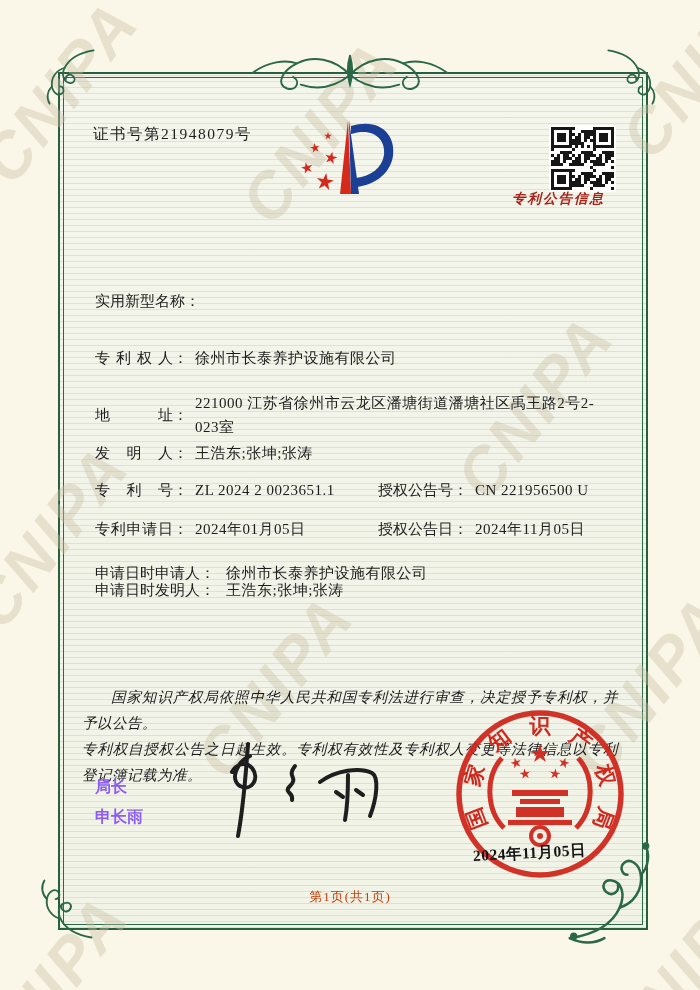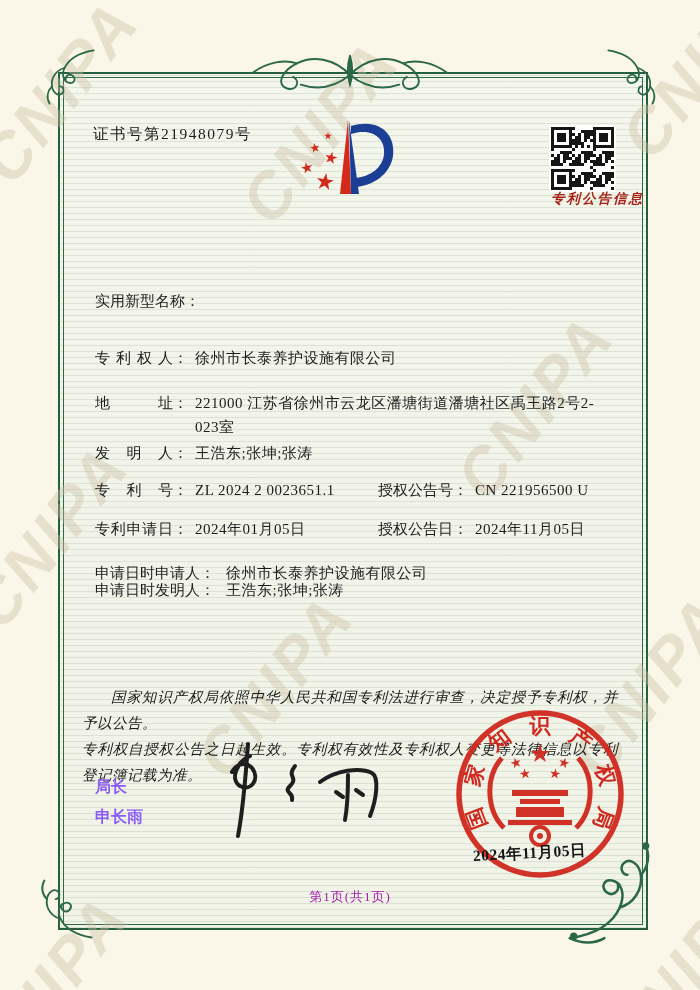--- a/index.html
+++ b/index.html
@@ -26,30 +26,30 @@
   .frame::before{
     content:"";position:absolute;inset:3px;border:1px solid #2c6a46;
   }
   .content{position:absolute;inset:0;z-index:3;}
   .orn{position:absolute;z-index:4;}
   
   .cert-no{position:absolute;left:93px;top:124px;font-size:15.5px;letter-spacing:1.5px;}
   .logo{position:absolute;left:293px;top:114px;}
   .qr{position:absolute;left:549px;top:125px;background:#fff;padding:2px;}
   .qr-label{
-    position:absolute;left:512px;top:190px;width:132px;text-align:right;
+    position:absolute;left:512px;top:190px;width:132px;text-align:left;
     font-size:13.5px;letter-spacing:2px;color:#a8241a;font-weight:700;
     font-style:italic;
   }
   .title{
     position:absolute;left:0;top:208px;width:100%;text-align:center;
     font-size:34px;font-weight:900;letter-spacing:5px;color:#0d0d0d;
   }
   
-  .row{position:absolute;left:95px;font-size:15px;display:flex;align-items:flex-start;line-height:24px;}
+  .row{position:absolute;left:95px;font-size:15px;display:flex;align-items:center;line-height:24px;}
   .flabel{display:inline-block;text-align:justify;text-align-last:justify;white-space:nowrap;}
   .w5{width:78px;}
   .colon{display:inline-block;}
   .fvalue{margin-left:7px;letter-spacing:0.5px;}
   .addr-val{width:402px;word-break:break-all;}
   
   .legal{
     position:absolute;left:82px;top:684px;width:536px;
     font-size:14.5px;line-height:26px;font-style:italic;letter-spacing:0.5px;
     color:#1a1a1a;text-align:justify;
@@ -66,21 +66,21 @@
   
   .seal{position:absolute;left:452px;top:706px;}
   .seal text{font-family:"Liberation Serif","DejaVu Serif",serif;font-size:21px;font-weight:700;fill:#d0281e;}
   .seal-date{
     position:absolute;left:462px;top:843px;width:135px;text-align:center;
     font-size:15.5px;font-weight:700;color:#141414;transform:rotate(-3deg);
     letter-spacing:0.5px;
   }
   .footer{
     position:absolute;left:0;top:888px;width:100%;text-align:center;
-    font-size:13px;letter-spacing:1px;color:#a21caf;
+    font-size:13px;letter-spacing:1px;color:#c2410c;
   }
 </style>
 </head>
 <body>
 
 <div class="page">
 
   <div class="wm" style="left:-45px;top:55px">CNIPA</div>
   <div class="wm" style="left:215px;top:95px">CNIPA</div>
   <div class="wm" style="left:595px;top:30px">CNIPA</div>

